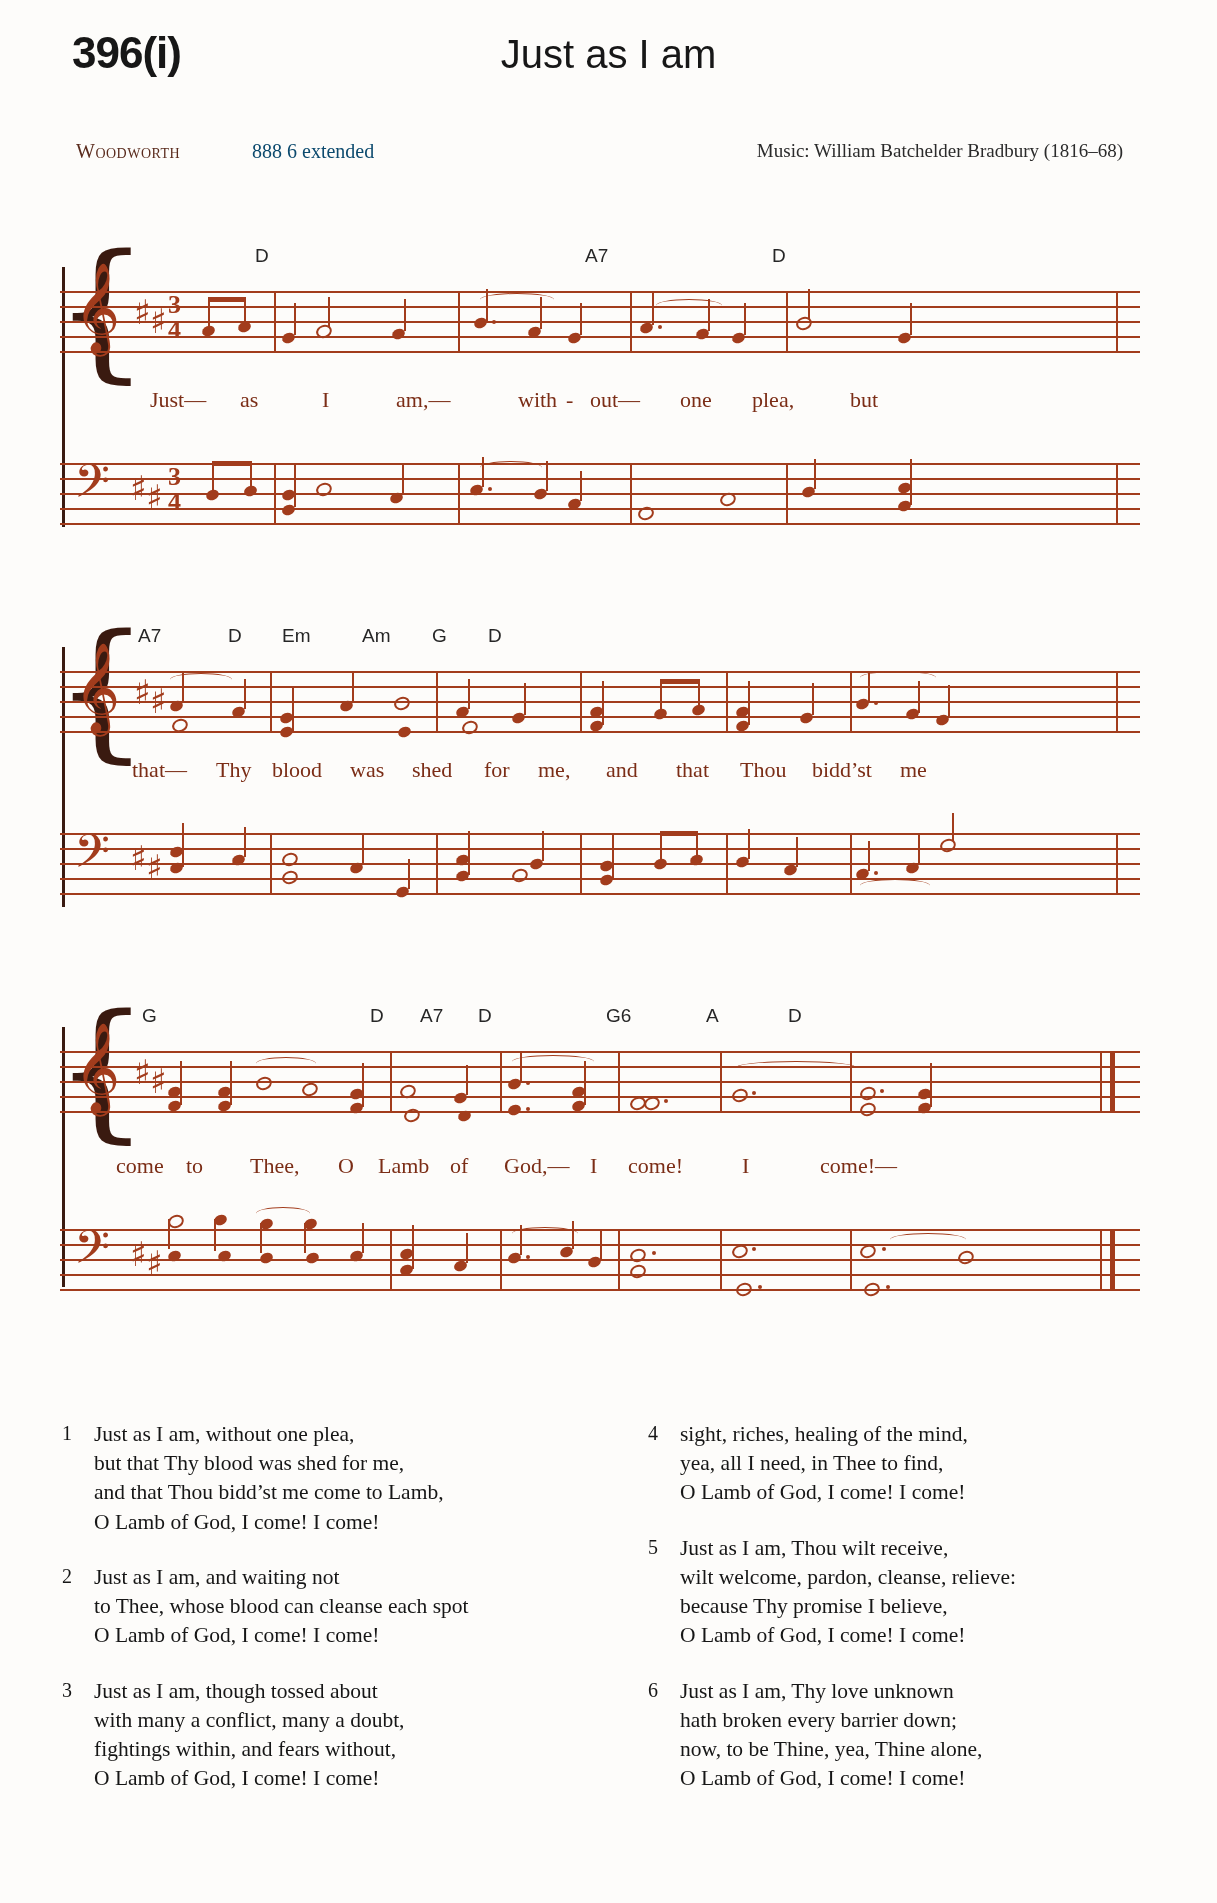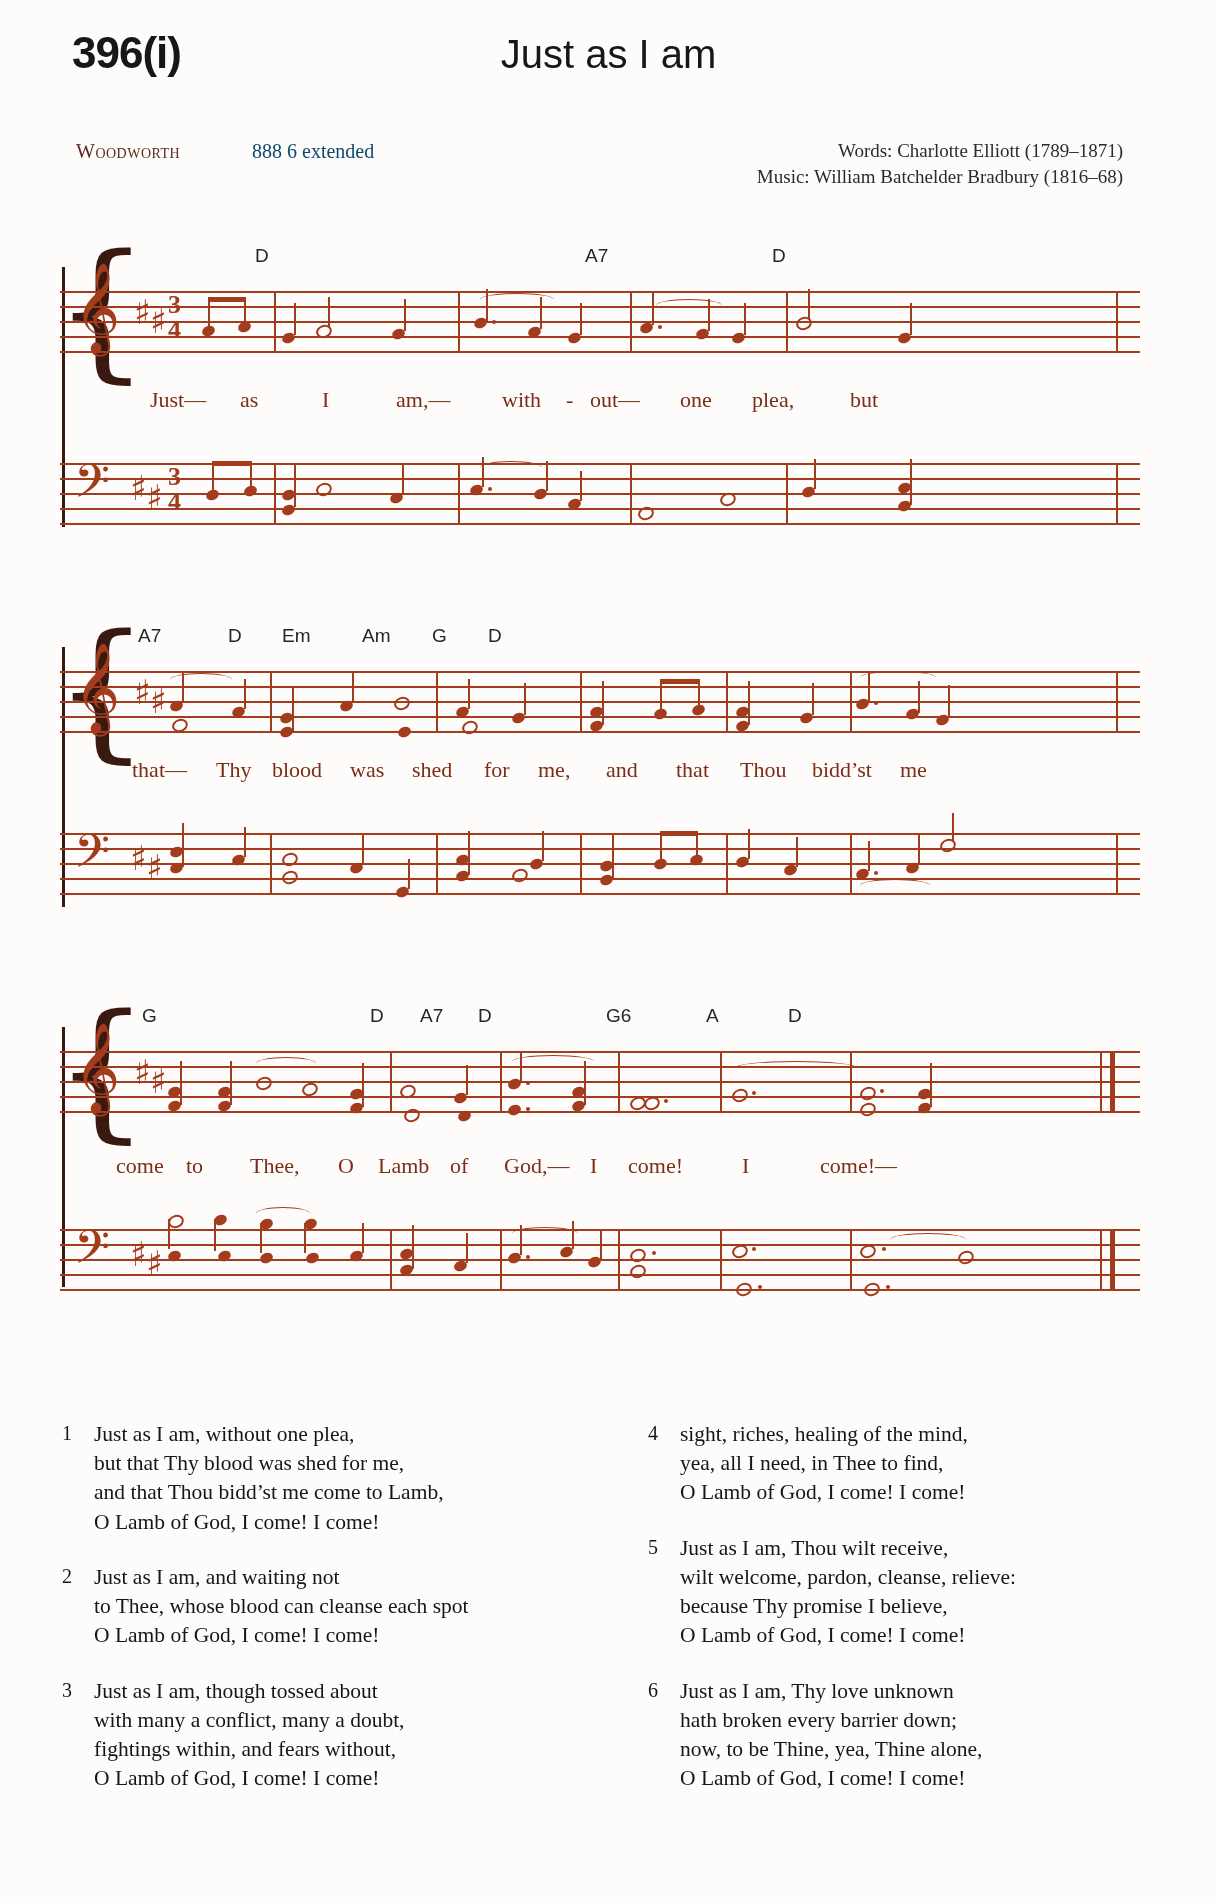--- a/index.html
+++ b/index.html
@@ -243,21 +243,20 @@
 </head>
 <body>
 
 <div class="page">
 
   <div class="hymn-number">396(i)</div>
   <div class="hymn-title">Just as I am</div>
   <div class="tune-name">Woodworth</div>
   <div class="meter">888 6 extended</div>
   <div class="credits">
-    <div>Words: Charlotte Elliott (1789–1871)</div>
     <div>Music: William Batchelder Bradbury (1816–68)</div>
   </div>
 
   <div class="system sys1">
     <div class="sys-bracket" style="top:22px;height:260px;"></div>
     <div class="brace" style="top:-10px;">{</div>
 
     <div class="chords">
       <div class="chord" style="left:195px;">D</div>
       <div class="chord" style="left:525px;">A7</div>
@@ -324,21 +323,21 @@
       <div class="stem" style="left:850px;top:32px;height:32px;"></div>
 
       <div class="barline" style="left:1056px;"></div>
     </div>
 
     <div class="lyrics" style="margin-top:16px;">
       <div class="syl" style="left:90px;">Just—</div>
       <div class="syl" style="left:180px;">as</div>
       <div class="syl" style="left:262px;">I</div>
       <div class="syl" style="left:336px;">am,—</div>
-      <div class="syl" style="left:442px;">with</div>
+      <div class="syl" style="left:458px;">with</div>
       <div class="syl" style="left:506px;">-</div>
       <div class="syl" style="left:530px;">out—</div>
       <div class="syl" style="left:620px;">one</div>
       <div class="syl" style="left:692px;">plea,</div>
       <div class="syl" style="left:790px;">but</div>
     </div>
 
     <div class="staff" style="margin-top:26px;">
       <div class="lines">
           <i></i>

